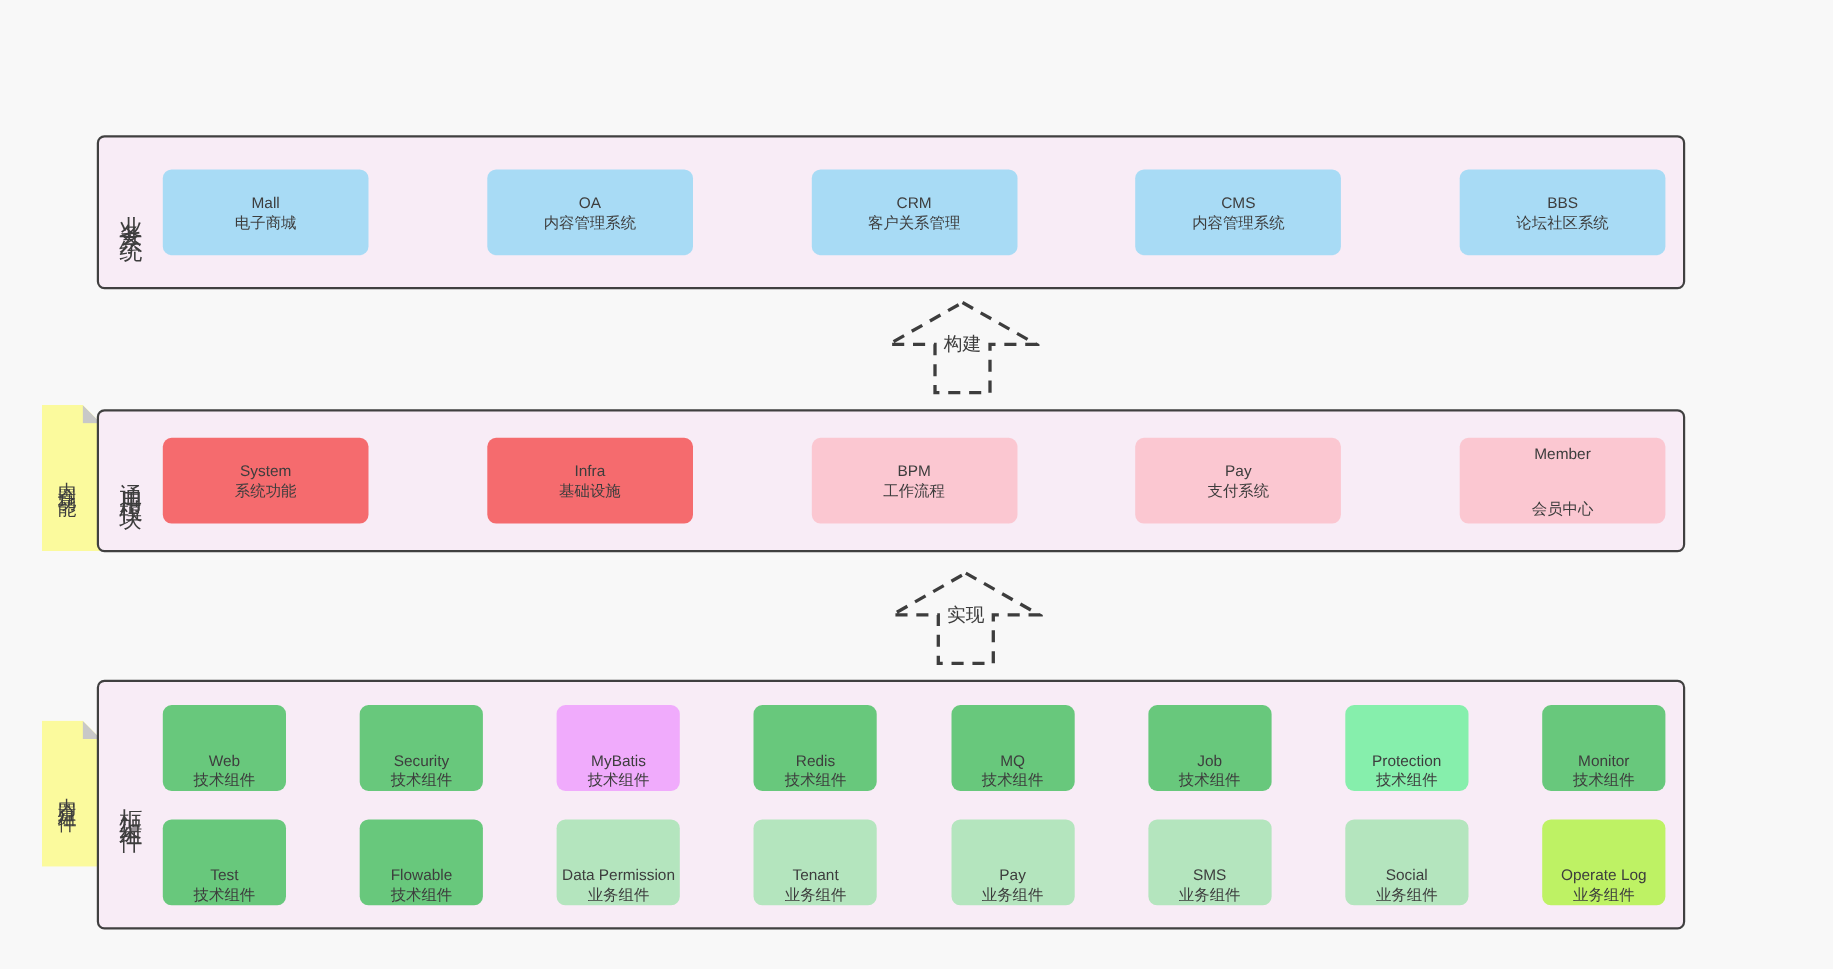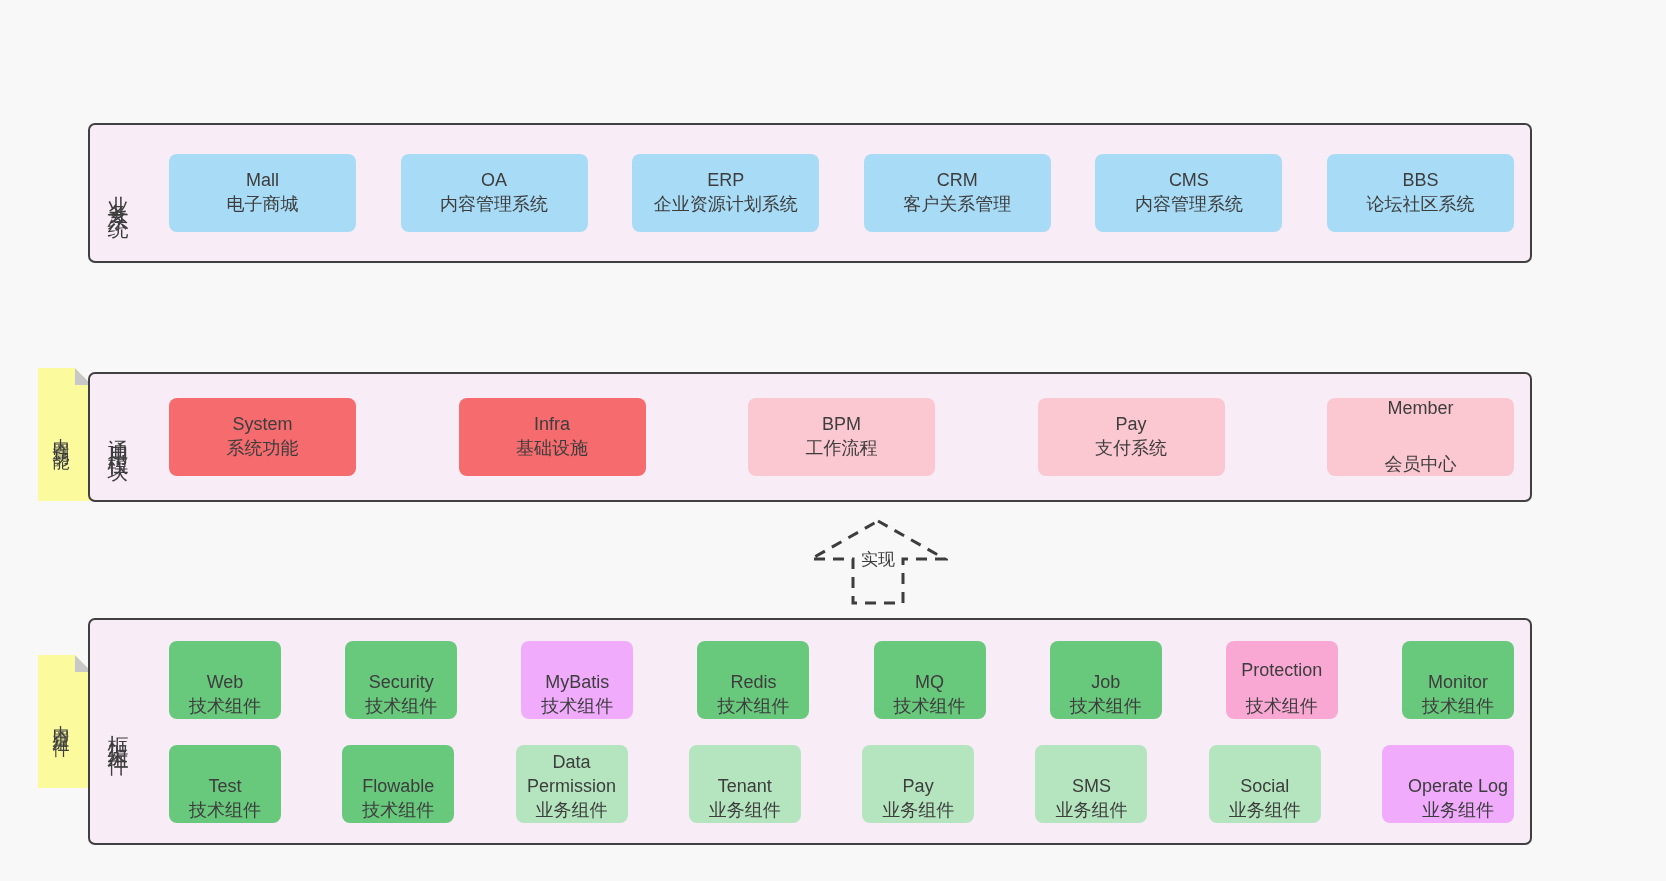--- a/index.html
+++ b/index.html
@@ -34,23 +34,22 @@
   .rows{
     flex:1;
     display:flex;flex-direction:column;justify-content:center;
     gap:26px;
     padding:0 16px 0 2px;
   }
   .box-row{display:flex;justify-content:space-between;}
   .box{
     height:78px;border-radius:8px;
     display:flex;flex-direction:column;align-items:center;justify-content:center;
-    text-align:center;font-size:18px;line-height:1.32;
-    color:var(--text,#3d3d3d);
-    margin-left:21px;
+    text-align:center;font-size:14px;line-height:1.32;
+    color:var(--text,#3d3d3d);
   }
   .size-lg .box{width:187px;}
   .size-sm .box{width:112px;justify-content:flex-end;}
   #section-business{top:123px;height:140px;}
   #section-modules{top:372px;height:130px;}
   #section-framework{top:618px;height:227px;}
   .sticky{
     position:absolute;left:38px;width:54px;
     background:var(--sticky_yellow,#fbfa9d);
     clip-path:polygon(0 0,calc(100% - 17px) 0,100% 17px,100% 100%,0 100%);
@@ -96,39 +95,41 @@
         <div class="box-row">
           <div class="box" style="background: rgb(168, 219, 245);">
             <div>Mall</div>
             <div>电子商城</div>
           </div>
           <div class="box" style="background: rgb(168, 219, 245);">
             <div>OA</div>
             <div>内容管理系统</div>
           </div>
           <div class="box" style="background: rgb(168, 219, 245);">
-            <div>ERP</div>
-            <div>企业资源计划系统</div>
-          </div>
-          <div class="box" style="background: rgb(168, 219, 245);">
             <div>CRM</div>
             <div>客户关系管理</div>
           </div>
           <div class="box" style="background: rgb(168, 219, 245);">
             <div>CMS</div>
             <div>内容管理系统</div>
           </div>
           <div class="box" style="background: rgb(168, 219, 245);">
             <div>BBS</div>
             <div>论坛社区系统</div>
           </div>
         </div>
       </div>
   </div>
 
+  <div class="arrow" id="arrow-build">
+    <svg width="140" height="88" viewBox="0 0 140 88">
+      <path d="M70 3 L137 41 L95 41 L95 85 L45 85 L45 41 L3 41 Z" fill="none" stroke="#3d3d3d" stroke-width="3" stroke-dasharray="11 8"></path>
+    </svg>
+    <span class="arrow-label">构建</span>
+  </div>
 
   <div class="sticky" id="sticky-modules">
     <span class="sticky-text">内置功能</span>
   </div>
 
   <div class="panel size-lg" id="section-modules">
     <div class="panel-label">通用模块</div>
     <div class="rows">
         <div class="box-row">
           <div class="box" style="background: rgb(245, 107, 110);">
@@ -187,21 +188,21 @@
             <div>技术组件</div>
           </div>
           <div class="box" style="background: rgb(104, 200, 124);">
             <div>MQ</div>
             <div>技术组件</div>
           </div>
           <div class="box" style="background: rgb(104, 200, 124);">
             <div>Job</div>
             <div>技术组件</div>
           </div>
-          <div class="box" style="background: #f9a8d4; gap: 12px;">
+          <div class="box" style="background: #86efac;">
             <div>Protection</div>
             <div>技术组件</div>
           </div>
           <div class="box" style="background: rgb(104, 200, 124);">
             <div>Monitor</div>
             <div>技术组件</div>
           </div>
         </div>
         <div class="box-row">
           <div class="box" style="background: rgb(104, 200, 124);">
@@ -225,21 +226,21 @@
             <div>业务组件</div>
           </div>
           <div class="box" style="background: rgb(180, 229, 190);">
             <div>SMS</div>
             <div>业务组件</div>
           </div>
           <div class="box" style="background: rgb(180, 229, 190);">
             <div>Social</div>
             <div>业务组件</div>
           </div>
-          <div class="box" style="background: #f0abfc; padding-left: 20px;">
+          <div class="box" style="background: #bef264;">
             <div>Operate Log</div>
             <div>业务组件</div>
           </div>
         </div>
       </div>
   </div>
 
 </div>
 
 </body></html>

